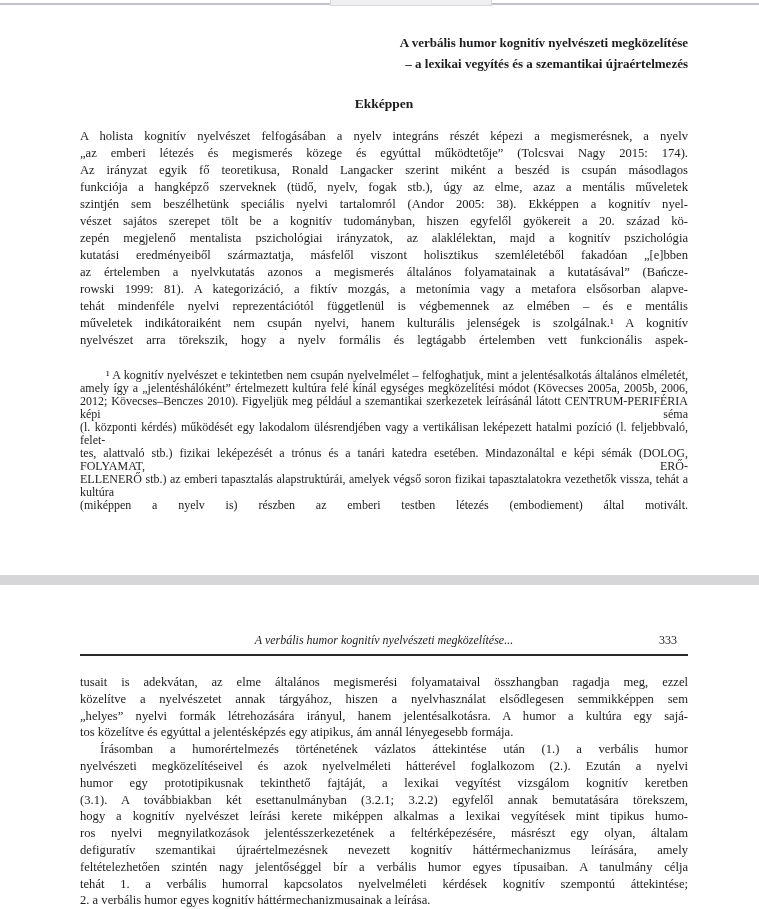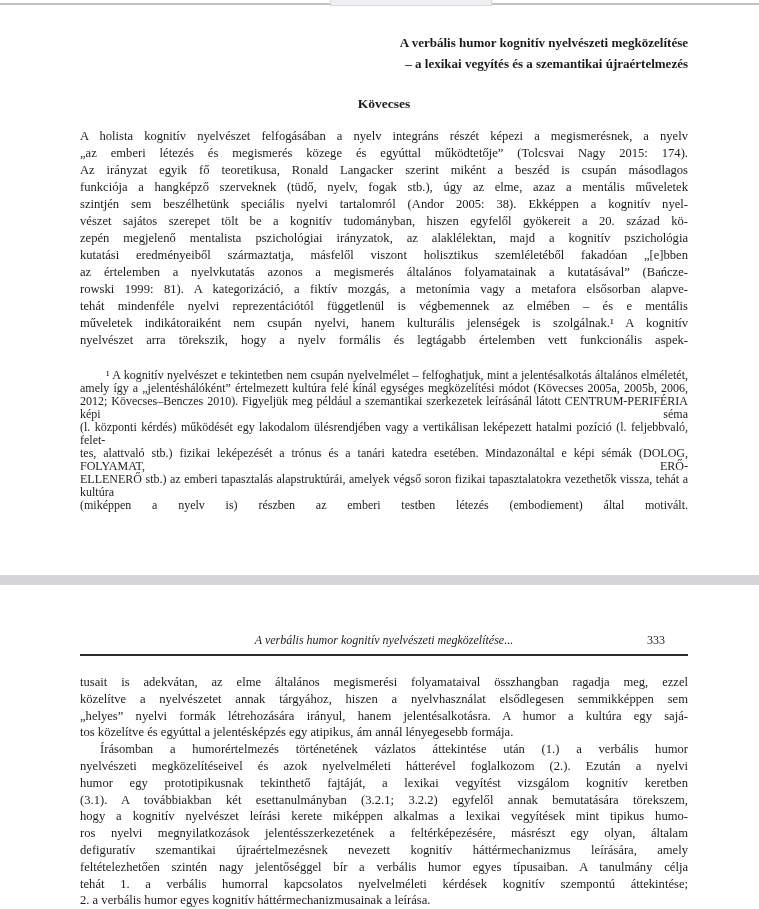--- a/index.html
+++ b/index.html
@@ -29,37 +29,37 @@
   .line.last   { text-align-last:left; }
   .line.indent { text-indent:20px; }
   .footnote { margin-top:20px; }
   .footnote .line {
     font-size:12px; line-height:13px;
     text-align:justify; text-align-last:justify;
   }
   .footnote .line.indent { text-indent:26px; }
   .running-head { position:relative; font-size:12px; line-height:14px;
                   text-align:center; font-style:italic; }
-  .rh-page { position:absolute; right:23px; top:0; font-style:normal; }
+  .rh-page { position:absolute; right:11px; top:0; font-style:normal; }
   .rh-rule { height:2px; background:#2a2a2c; margin-top:7px; border:none; }
   .page2 .body-text { margin-top:18px; }
   .page2 .body-text .line { line-height:16.8px; }
 </style>
 </head>
 <body>
 
 <div class="top-rule"></div>
 <div class="top-tab"></div>
 
 <div class="page page1">
   <div class="doc-title">
     <div>A verbális humor kognitív nyelvészeti megközelítése</div>
     <div>– a lexikai vegyítés és a szemantikai újraértelmezés</div>
   </div>
-  <div class="section-heading">Kövecses</div>
+  <div class="section-heading">Ekképpen</div>
   <div class="body-text">
       <div class="line">A holista kognitív nyelvészet felfogásában a nyelv integráns részét képezi a megismerésnek, a nyelv</div>
       <div class="line">„az emberi létezés és megismerés közege és egyúttal működtetője” (Tolcsvai Nagy 2015: 174).</div>
       <div class="line">Az irányzat egyik fő teoretikusa, Ronald Langacker szerint miként a beszéd is csupán másodlagos</div>
       <div class="line">funkciója a hangképző szerveknek (tüdő, nyelv, fogak stb.), úgy az elme, azaz a mentális műveletek</div>
       <div class="line">szintjén sem beszélhetünk speciális nyelvi tartalomról (Andor 2005: 38). Ekképpen a kognitív nyel-</div>
       <div class="line">vészet sajátos szerepet tölt be a kognitív tudományban, hiszen egyfelől gyökereit a 20. század kö-</div>
       <div class="line">zepén megjelenő mentalista pszichológiai irányzatok, az alaklélektan, majd a kognitív pszichológia</div>
       <div class="line">kutatási eredményeiből származtatja, másfelől viszont holisztikus szemléletéből fakadóan „[e]bben</div>
       <div class="line">az értelemben a nyelvkutatás azonos a megismerés általános folyamatainak a kutatásával” (Bańcze-</div>

